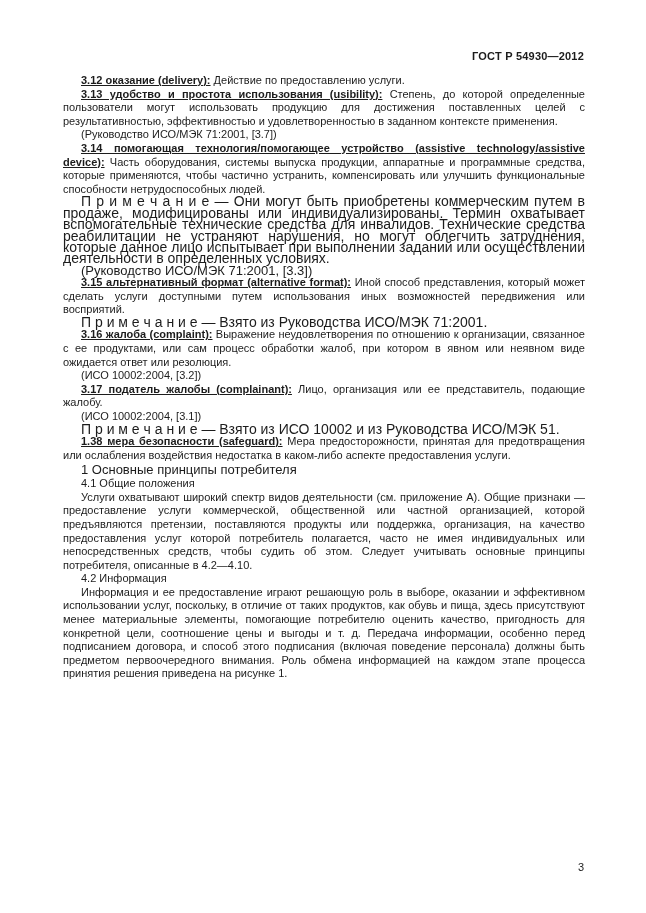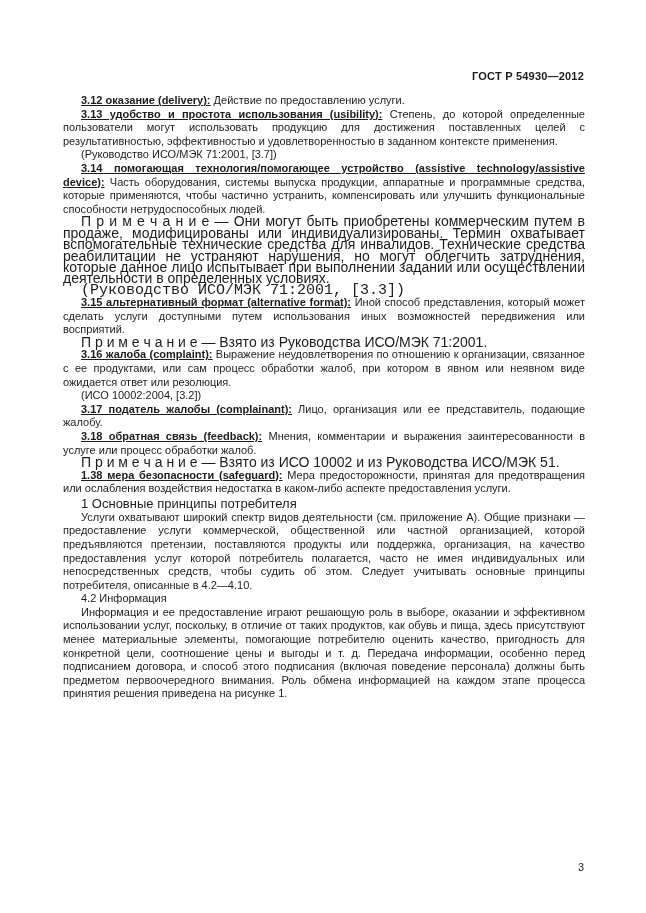--- a/index.html
+++ b/index.html
@@ -5,21 +5,21 @@
   html, body { margin: 0; padding: 0; }
   body {
     width: 646px;
     height: 913px;
     background: #ffffff;
     font-family: "Liberation Sans", sans-serif;
     color: #1c1c1c;
     position: relative;
     overflow: hidden;
   }
-  .page { position: absolute; inset: 0; background: #fff; margin-top: 20px; }
+  .page { position: absolute; inset: 0; background: #fff; }
   .doc-header {
     position: absolute;
     top: 50px;
     right: 62px;
     font-size: 11px;
     font-weight: bold;
     letter-spacing: 0.2px;
   }
   .doc-body {
     position: absolute;
@@ -46,25 +46,24 @@
     margin-top: 1px;
   }
   .note {
     font-size: 14px;
     line-height: 11.4px;
     text-align: justify;
     text-indent: 18px;
     margin: 6px 0 4px 0;
   }
   .refsmall {
-    font-size: 15px;
+    font-size: 13px;
     line-height: 11.4px;
     text-indent: 18px;
     margin: 0 0 4px 0;
-    font-family: Liberation Mono, monospace;
   }
   .h1 {
     font-size: 13px;
     line-height: 15px;
     font-weight: bold;
     text-indent: 18px;
     margin: 18px 0 12px 0;
   }
   .h2 {
     font-size: 11px;
@@ -92,23 +91,24 @@
       <p class="def"><span class="b">3.13 удобство и простота использования (usibility):</span><span class=""> Степень, до которой определенные пользователи могут использовать продукцию для достижения поставленных целей с результативностью, эффективностью и удовлетворенностью в заданном контексте применения.</span></p>
       <p class="ref"><span class="">(Руководство ИСО/МЭК 71:2001, [3.7])</span></p>
       <p class="def"><span class="b">3.14 помогающая технология/помогающее устройство (assistive technology/assistive device):</span><span class=""> Часть оборудования, системы выпуска продукции, аппаратные и программные средства, которые применяются, чтобы частично устранить, компенсировать или улучшить функциональные способности нетрудоспособных людей.</span></p>
       <p class="note"><span class="">П р и м е ч а н и е — Они могут быть приобретены коммерческим путем в продаже, модифицированы или индивидуализированы. Термин охватывает вспомогательные технические средства для инвалидов. Технические средства реабилитации не устраняют нарушения, но могут облегчить затруднения, которые данное лицо испытывает при выполнении заданий или осуществлении деятельности в определенных условиях.</span></p>
       <p class="refsmall"><span class="">(Руководство ИСО/МЭК 71:2001, [3.3])</span></p>
       <p class="def"><span class="b">3.15 альтернативный формат (alternative format):</span><span class=""> Иной способ представления, который может сделать услуги доступными путем использования иных возможностей передвижения или восприятий.</span></p>
       <p class="note"><span class="">П р и м е ч а н и е — Взято из Руководства ИСО/МЭК 71:2001.</span></p>
       <p class="def"><span class="b">3.16 жалоба (complaint):</span><span class=""> Выражение неудовлетворения по отношению к организации, связанное с ее продуктами, или сам процесс обработки жалоб, при котором в явном или неявном виде ожидается ответ или резолюция.</span></p>
       <p class="ref"><span class="">(ИСО 10002:2004, [3.2])</span></p>
       <p class="def"><span class="b">3.17 податель жалобы (complainant):</span><span class=""> Лицо, организация или ее представитель, подающие жалобу.</span></p>
-      <p class="def"><span class="b">3.18 обратная связь (feedback):</span><span class=""> Мнения, комментарии и выражения заинтересованности в услуге или процесс обработки жалоб.</span></p>
+      <p class="ref"><span class="">(ИСО 10002:2004, [3.1])</span></p>
       <p class="note"><span class="">П р и м е ч а н и е — Взято из ИСО 10002 и из Руководства ИСО/МЭК 51.</span></p>
       <p class="def"><span class="b">1.38 мера безопасности (safeguard):</span><span class=""> Мера предосторожности, принятая для предотвращения или ослабления воздействия недостатка в каком-либо аспекте предоставления услуги.</span></p>
       <h2 class="h1"><span class="">1 Основные принципы потребителя</span></h2>
+      <h3 class="h2"><span class="">4.1 Общие положения</span></h3>
       <p class="body"><span class="">Услуги охватывают широкий спектр видов деятельности (см. приложение А). Общие признаки — предоставление услуги коммерческой, общественной или частной организацией, которой предъявляются претензии, поставляются продукты или поддержка, организация, на качество предоставления услуг которой потребитель полагается, часто не имея индивидуальных или непосредственных средств, чтобы судить об этом. Следует учитывать основные принципы потребителя, описанные в 4.2—4.10.</span></p>
       <h3 class="h2"><span class="">4.2 Информация</span></h3>
       <p class="body"><span class="">Информация и ее предоставление играют решающую роль в выборе, оказании и эффективном использовании услуг, поскольку, в отличие от таких продуктов, как обувь и пища, здесь присутствуют менее материальные элементы, помогающие потребителю оценить качество, пригодность для конкретной цели, соотношение цены и выгоды и т. д. Передача информации, особенно перед подписанием договора, и способ этого подписания (включая поведение персонала) должны быть предметом первоочередного внимания. Роль обмена информацией на каждом этапе процесса принятия решения приведена на рисунке 1.</span></p>
     </div>
 
   <div class="page-number">3</div>
 </div>
 
 </body></html>

